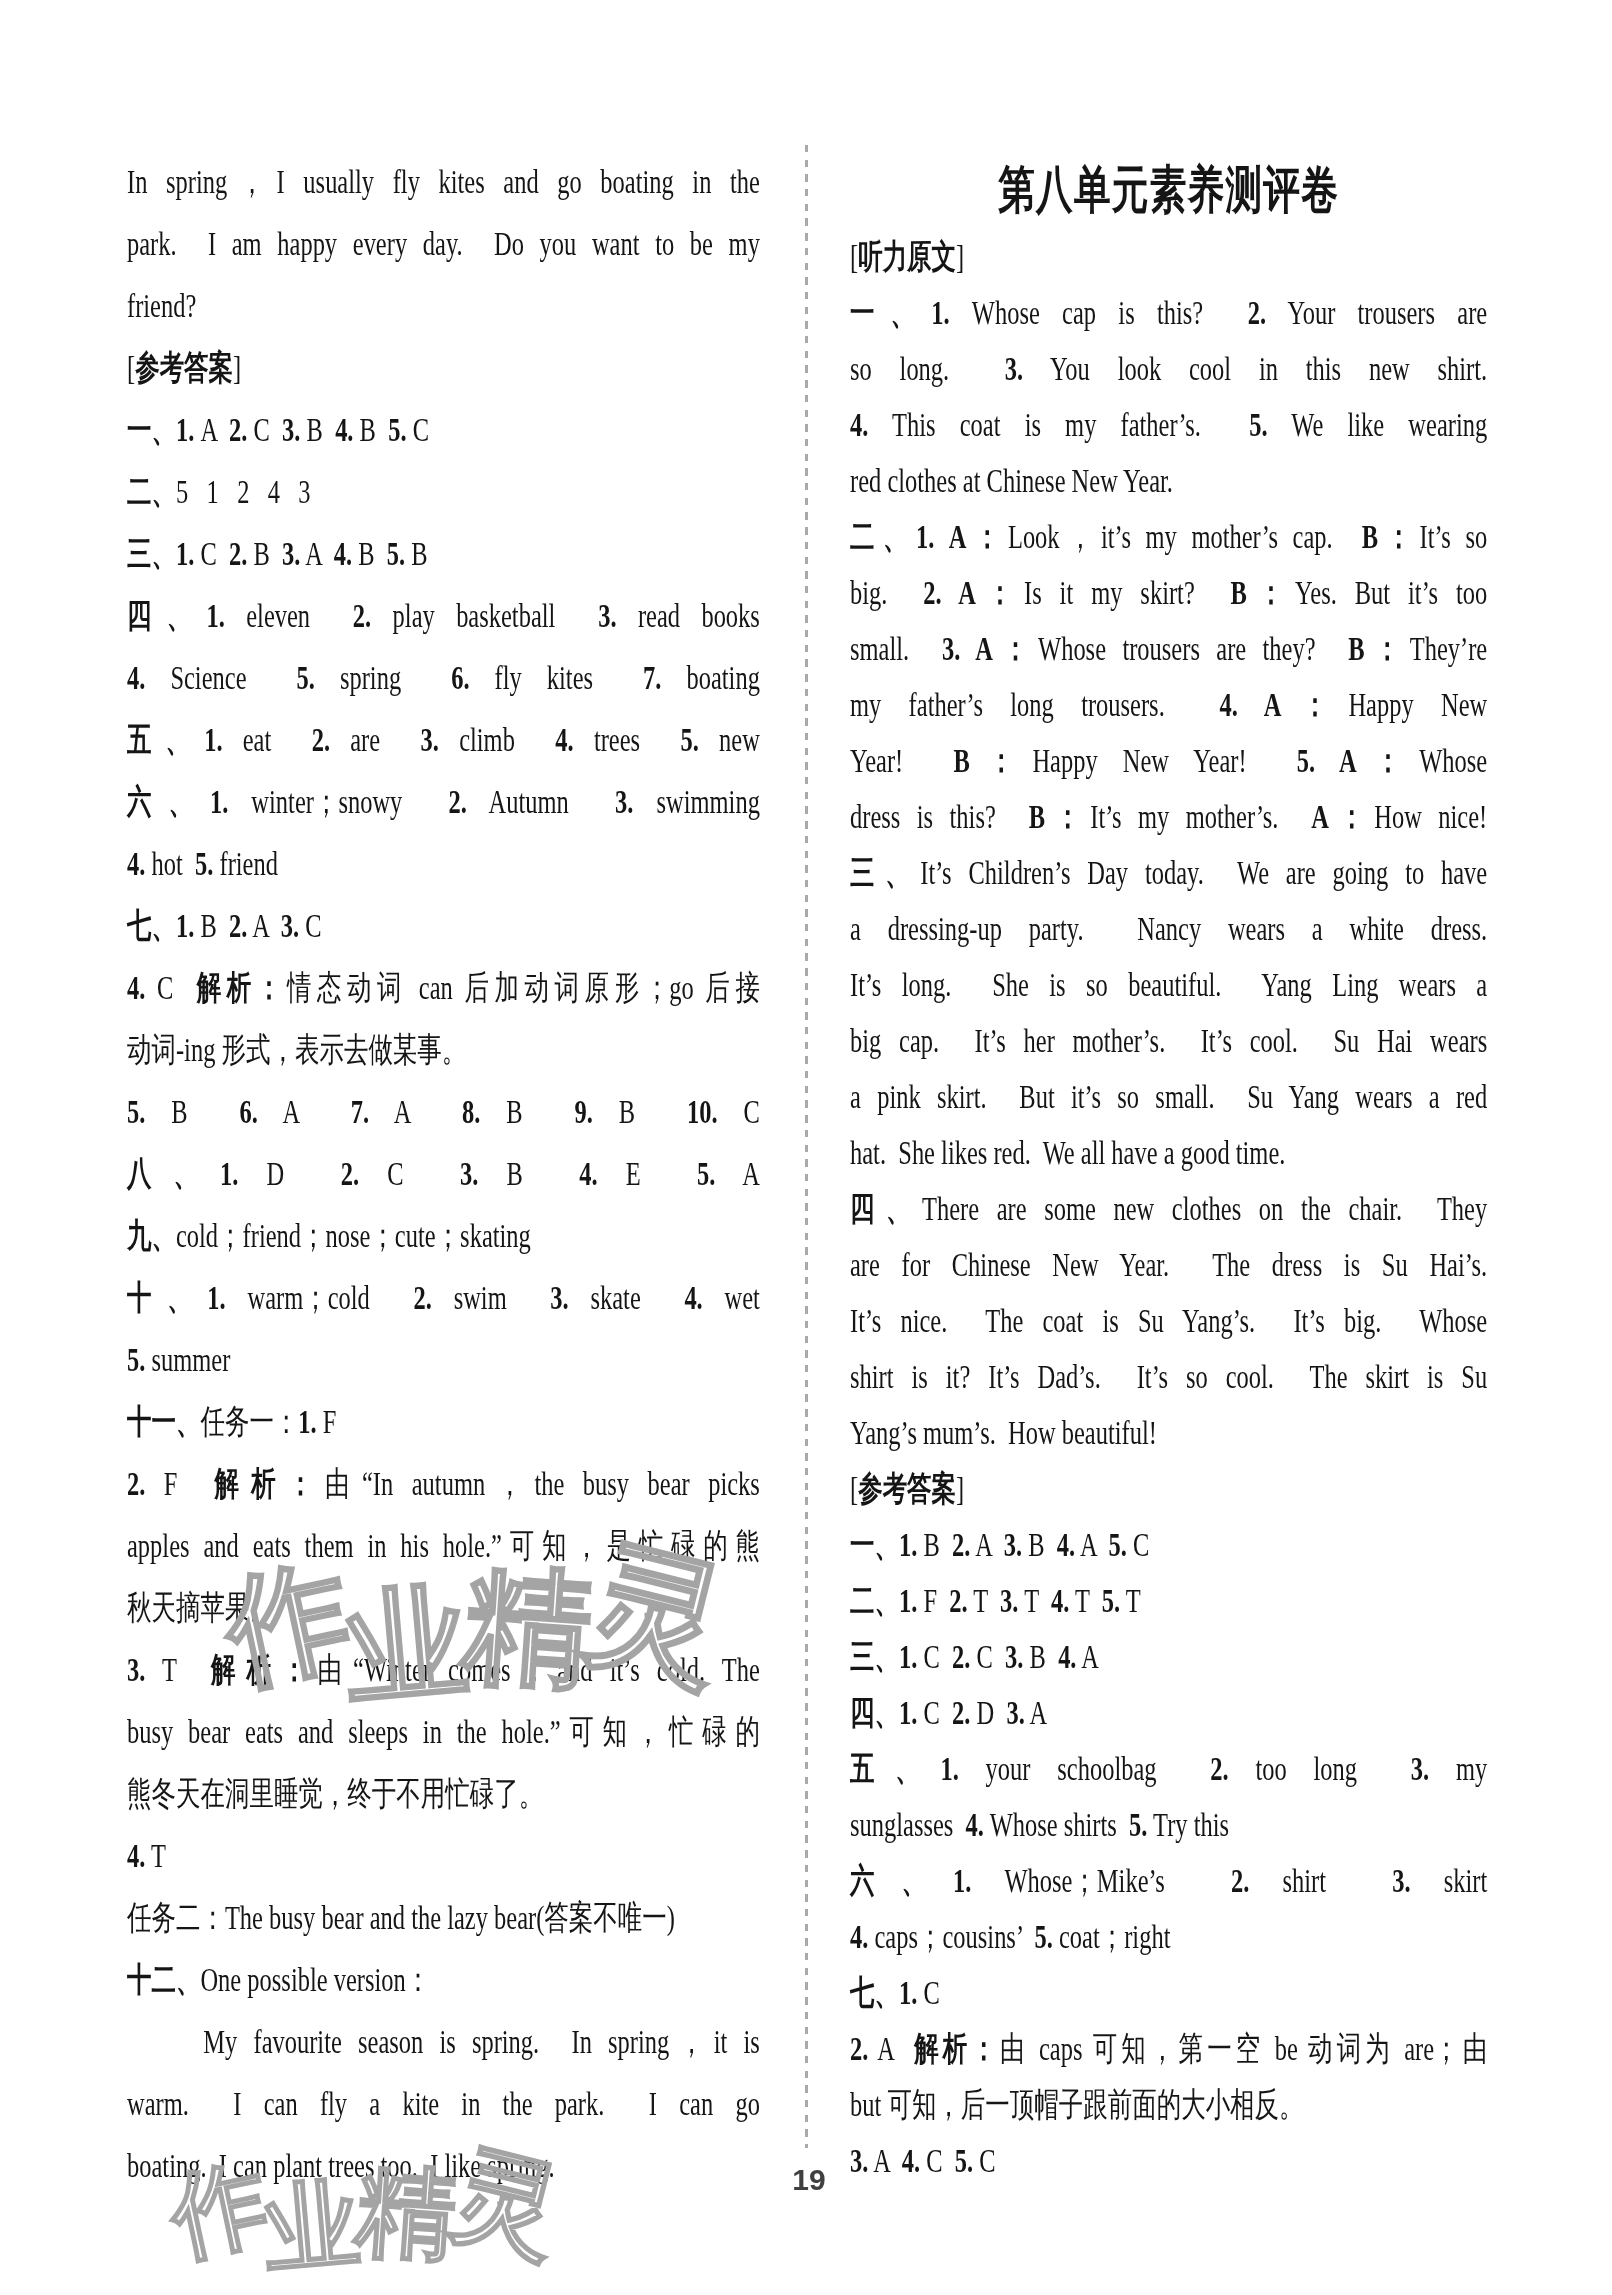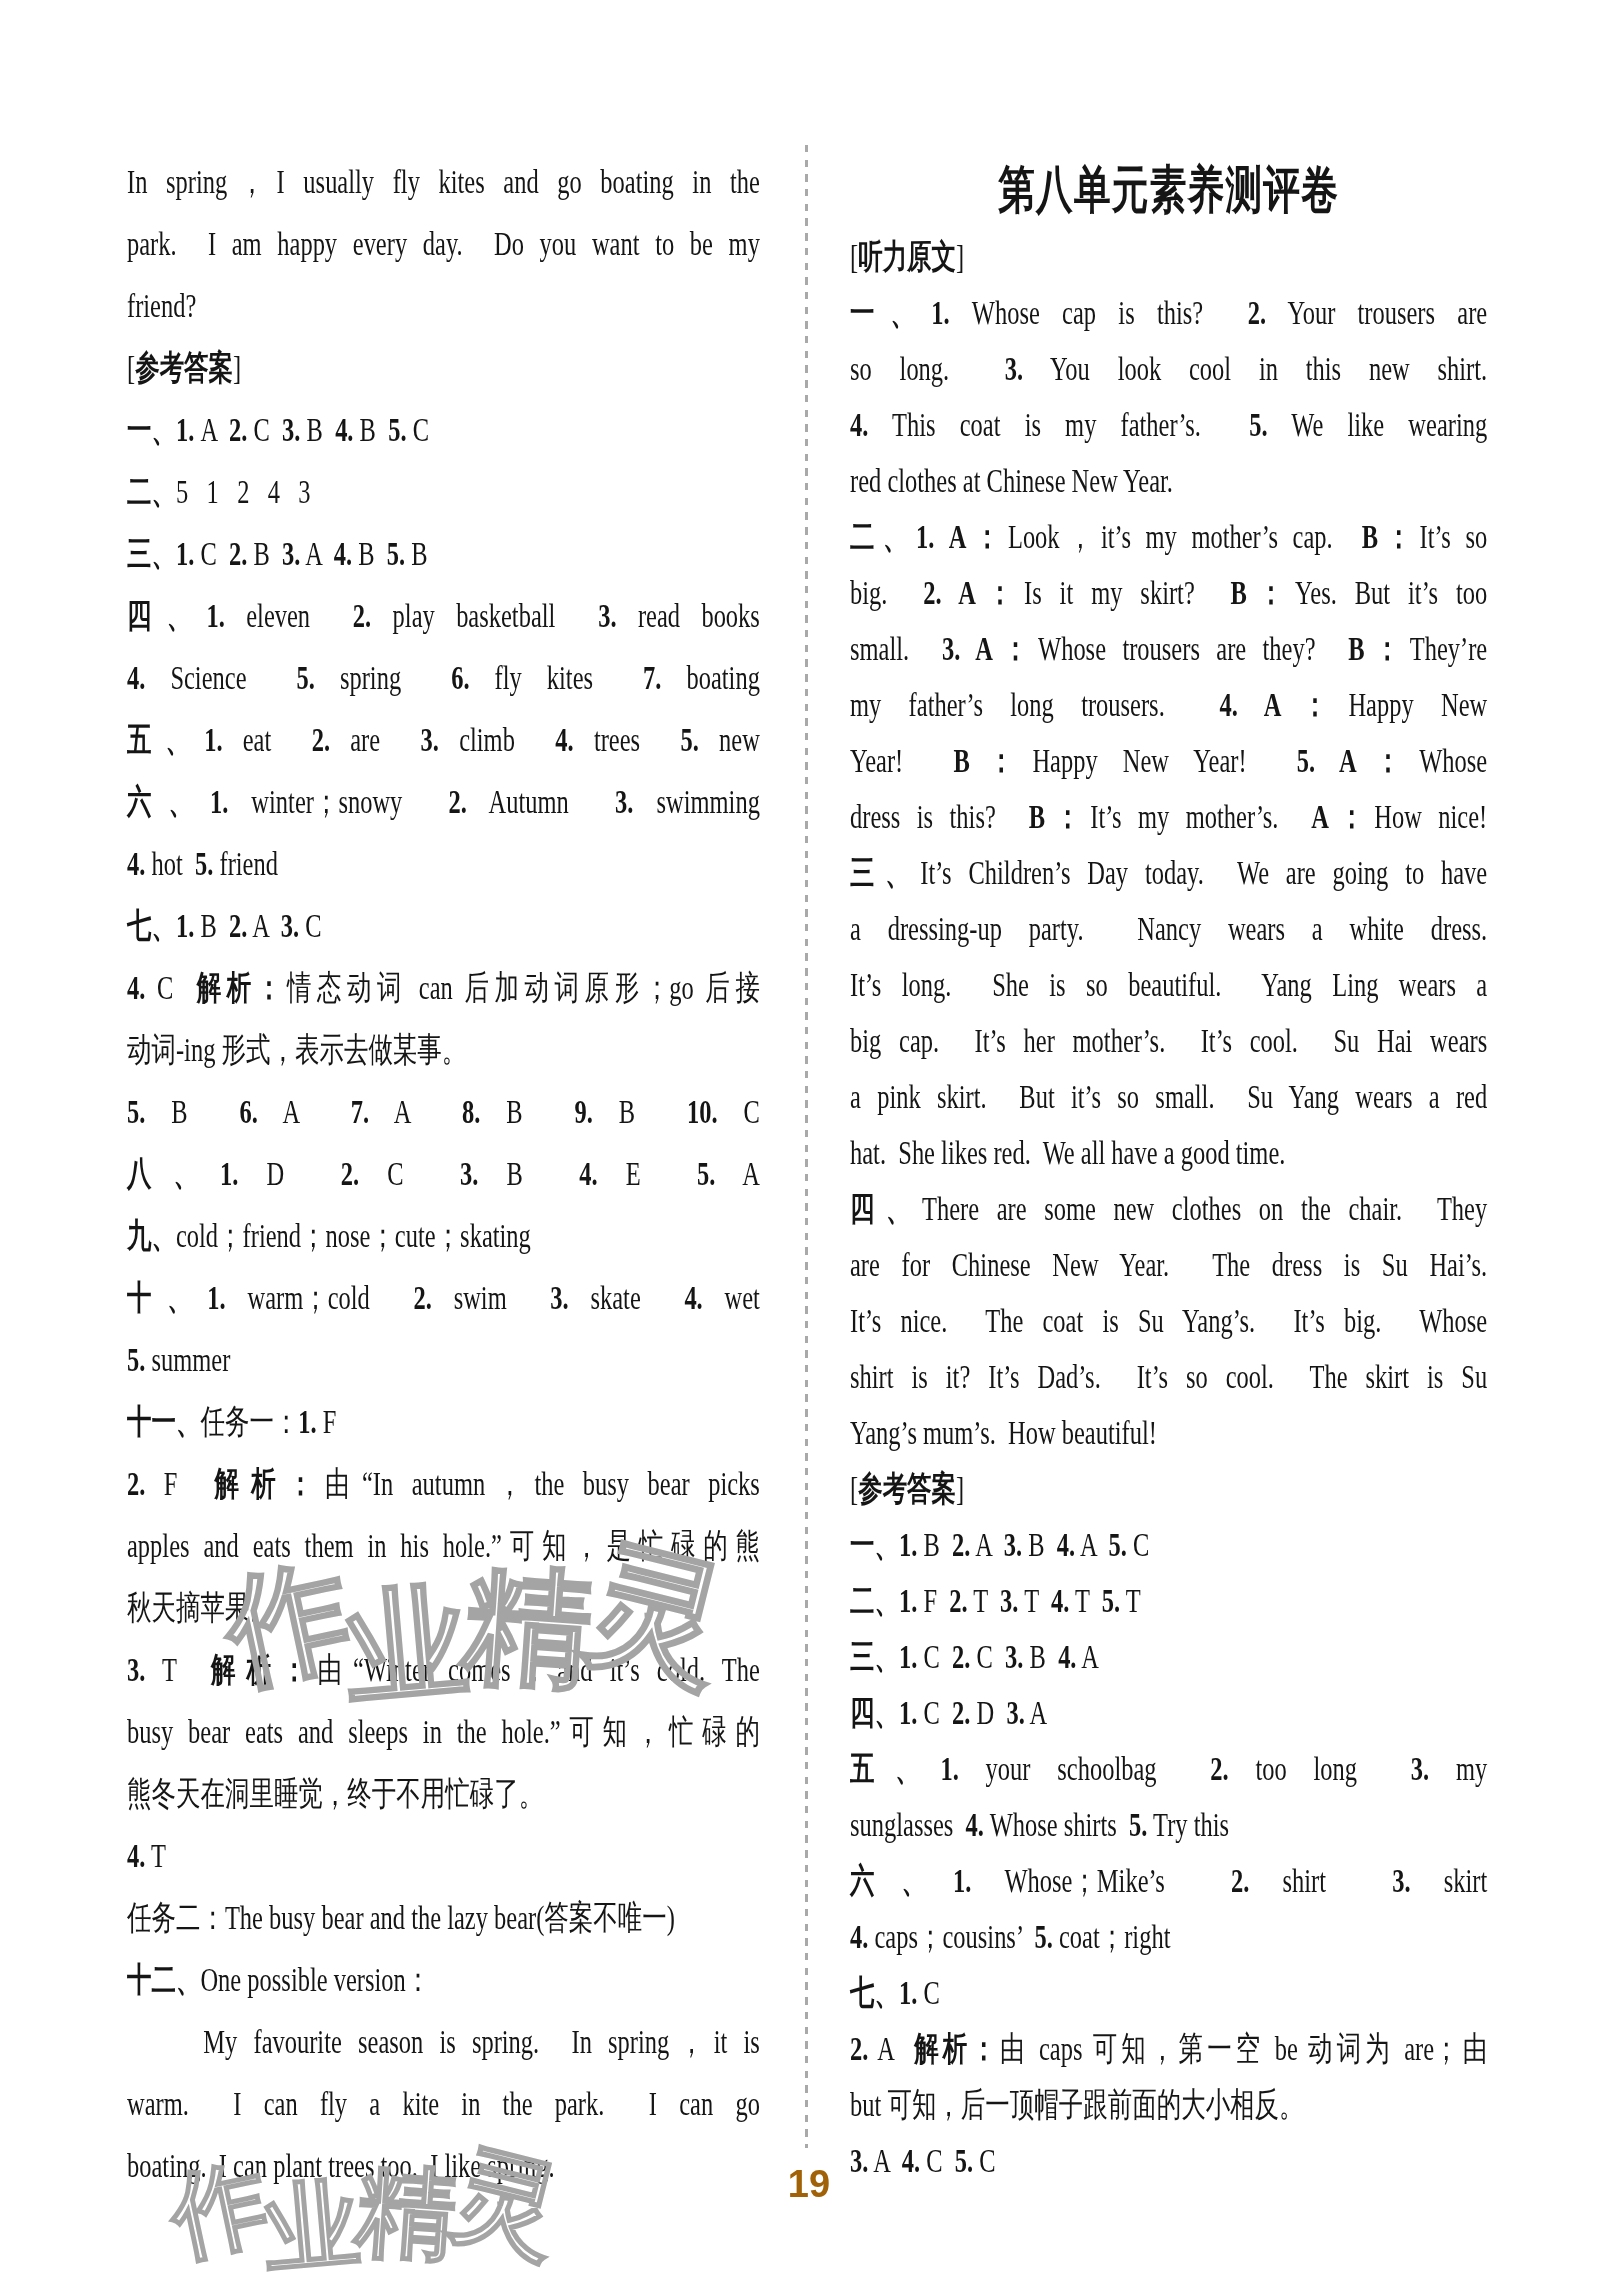--- a/index.html
+++ b/index.html
@@ -21,21 +21,21 @@
     font-size:51px;font-weight:bold;text-align:center;
     line-height:78px;height:78px;letter-spacing:1.6px;
   }
   #divider{
     position:absolute;left:805px;top:145px;width:2.5px;height:2003px;
     background:repeating-linear-gradient(to bottom,#a9a9a9 0 7.4px,transparent 7.4px 14.7px);
   }
   #page-number{
     position:absolute;left:760px;top:2163px;width:98px;text-align:center;
     font-family:"Liberation Sans","DejaVu Sans",sans-serif;
-    font-weight:bold;font-size:38px;color:#a16207;
+    font-weight:bold;font-size:30px;color:#404040;
   }
   .watermark{position:absolute;pointer-events:none;z-index:5;}
   #watermark-mid{left:216px;top:1532px;}
   #watermark-bottom{left:163px;top:2136px;}
   .watermark text{
     fill:none;stroke:#a4a4a4;stroke-width:3;
     font-family:"Liberation Sans","DejaVu Sans",sans-serif;font-weight:bold;
   }
 </style>
 </head>

